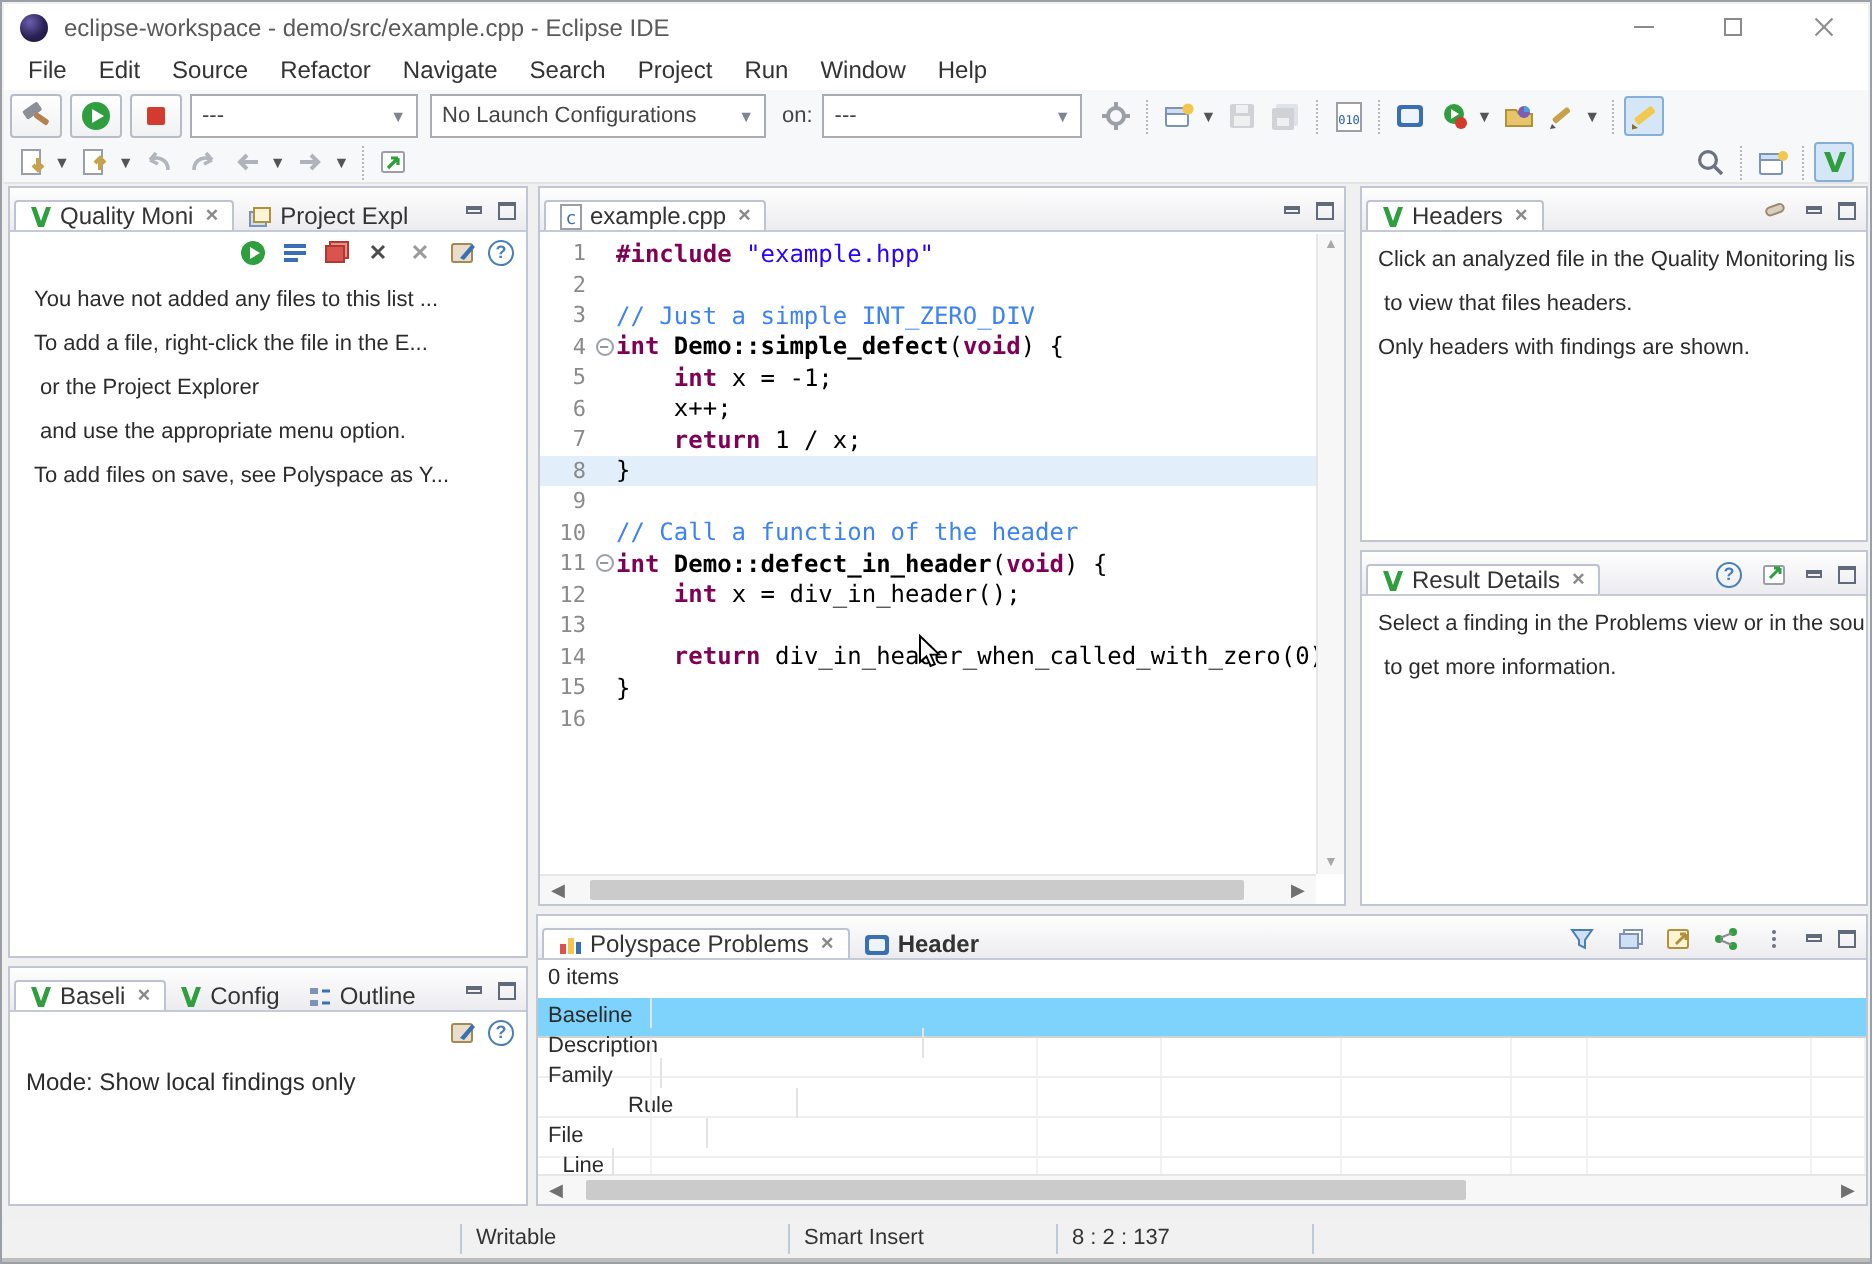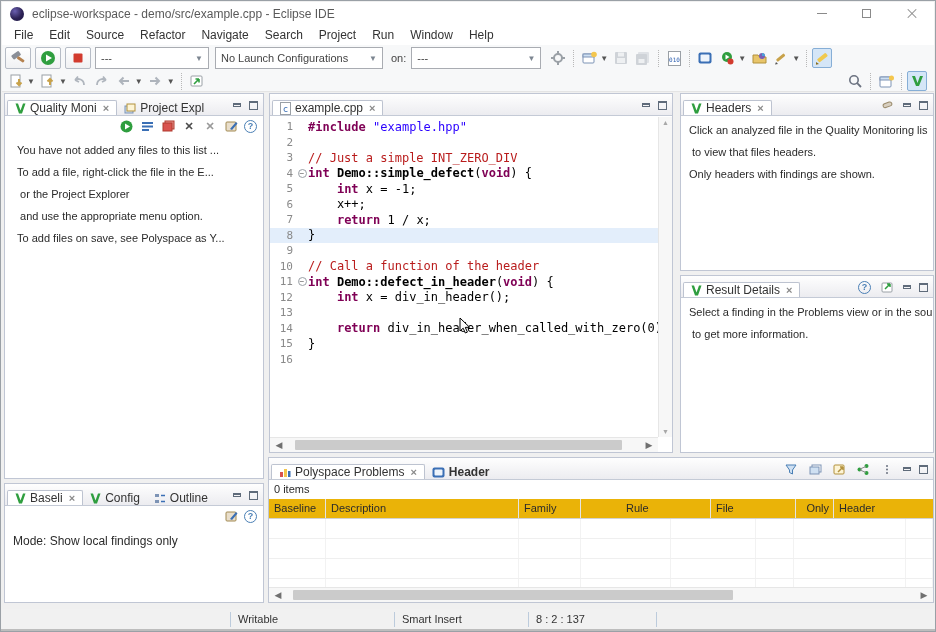--- a/index.html
+++ b/index.html
@@ -67,35 +67,35 @@
              font-family:"DejaVu Sans Mono", monospace; font-size:12px; padding-top:2px; }
   .code-line { height:15.5px; display:flex; align-items:center; position:relative; }
   .code-line.hl { background:#e3eefb; }
   .ln { width:26px; flex:none; text-align:right; color:#8a8a8a; font-size:11px; padding-right:3px; }
   .fold { width:12px; flex:none; display:flex; align-items:center; justify-content:center; }
   .fold-marker { width:9px; height:9px; border:1px solid #9aa0a6; border-radius:50%; background:#fff; color:#666;
                  font-size:8px; line-height:7px; text-align:center; }
   .code { white-space:pre; color:#000; }
   .tok-kw { color:#7f0055; font-weight:bold; }
   .tok-str { color:#2a00ff; }
-  .tok-com { color:#b91c1c; }
+  .tok-com { color:#3b82f6; }
   .tok-fn { color:#000; font-weight:bold; }
   .tok-pl { color:#000; }
   .vscroll { position:absolute; top:23px; right:0; width:14px; bottom:15px; background:#f7f7f7; border-left:1px solid #e6e6e6;
              display:flex; flex-direction:column; justify-content:space-between; align-items:center; font-size:7px; color:#a8a8a8; padding:2px 0; }
   .hscroll { position:absolute; left:0; right:14px; bottom:0; height:15px; background:#f7f7f7; border-top:1px solid #e6e6e6;
              display:flex; align-items:center; }
   .h-arrow { width:18px; text-align:center; color:#707070; font-size:9px; flex:none; }
   .h-track { flex:1; position:relative; height:100%; }
   .h-thumb { position:absolute; top:2px; bottom:2px; background:#cbcbcb; border-radius:1px; }
 
   
   .items-count { position:absolute; top:25px; left:5px; font-size:11px; color:#2b2b2b; }
   .ptable { position:absolute; top:41px; left:0; right:0; bottom:15px; overflow:hidden; }
-  .thead { height:20px; display:flex; border-bottom:1px solid #d2d2d2; background:#eab308; }
+  .thead { height:20px; display:flex; border-bottom:1px solid #d2d2d2; background:#7dd3fc;flex-direction:column; }
   .th { font-size:11px; color:#2b2b2b; padding:3px 4px 0 5px; border-right:1px solid #e4e4e4; overflow:hidden; white-space:nowrap; flex:none; }
   .th.right { text-align:right; }
   .trow { height:20px; display:flex; border-bottom:1px solid #efefef; }
   .td { border-right:1px solid #f2f2f2; flex:none; height:100%; }
 
   
   .statusbar { position:absolute; left:1px; right:1px; top:608px; height:21px; background:#f1f1f1; font-size:11px; color:#333; }
   .sb-sep { position:absolute; top:3px; bottom:3px; width:1px; background:#bccbdc; }
   .sb-text { position:absolute; top:4px; white-space:nowrap; }
 
@@ -653,21 +653,21 @@
       </div>
     </div>
     <div class="items-count">0 items</div>
     <div class="ptable">
       <div class="thead">
           <div class="th" style="width: 57px;">Baseline</div>
           <div class="th" style="width: 193px;">Description</div>
           <div class="th" style="width: 62px;">Family</div>
           <div class="th" style="width: 90px; margin-left: 40px;">Rule</div>
           <div class="th" style="width: 85px;">File</div>
-          <div class="th right" style="width: 38px;">Only</div>
+          <div class="th right" style="width: 38px;">Line</div>
           <div class="th" style="width: 112px;">Header</div>
           <div class="th" style="flex: 1 1 0%;">Cate</div>
         </div>
       <div>
           <div class="trow">
             <div class="td" style="width: 57px;"></div>
             <div class="td" style="width: 193px;"></div>
             <div class="td" style="width: 62px;"></div>
             <div class="td" style="width: 90px;"></div>
             <div class="td" style="width: 85px;"></div>

